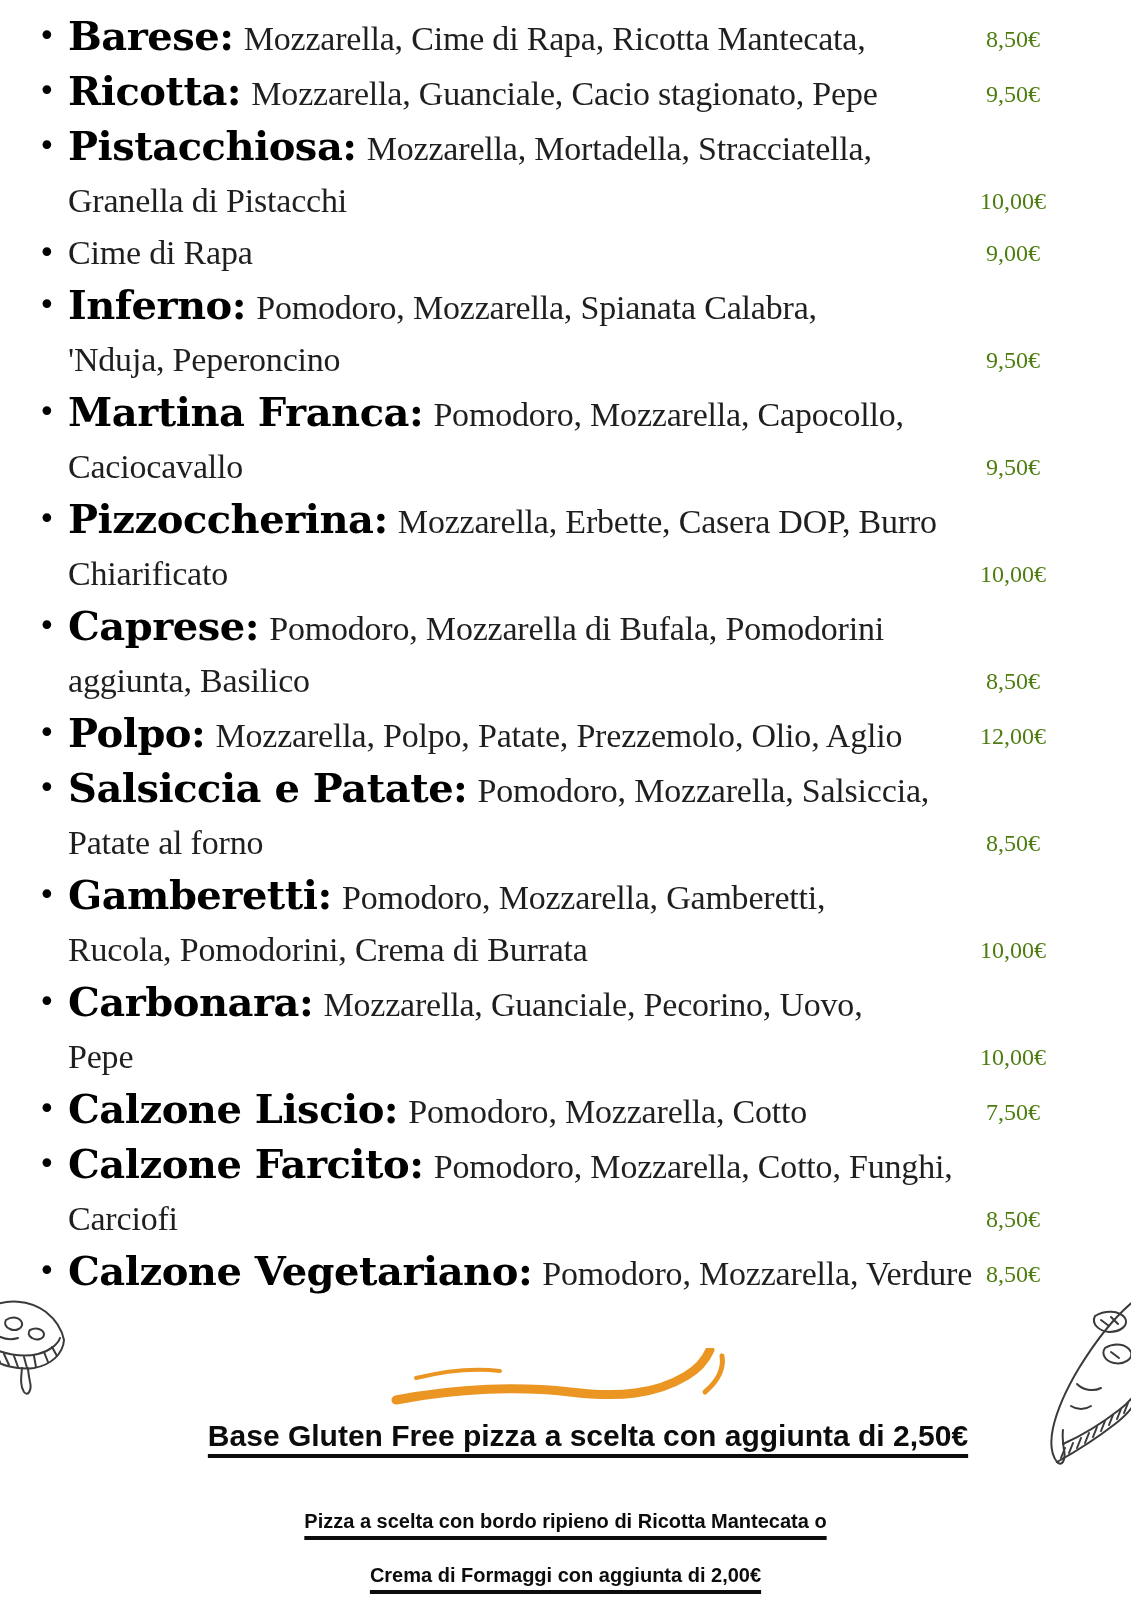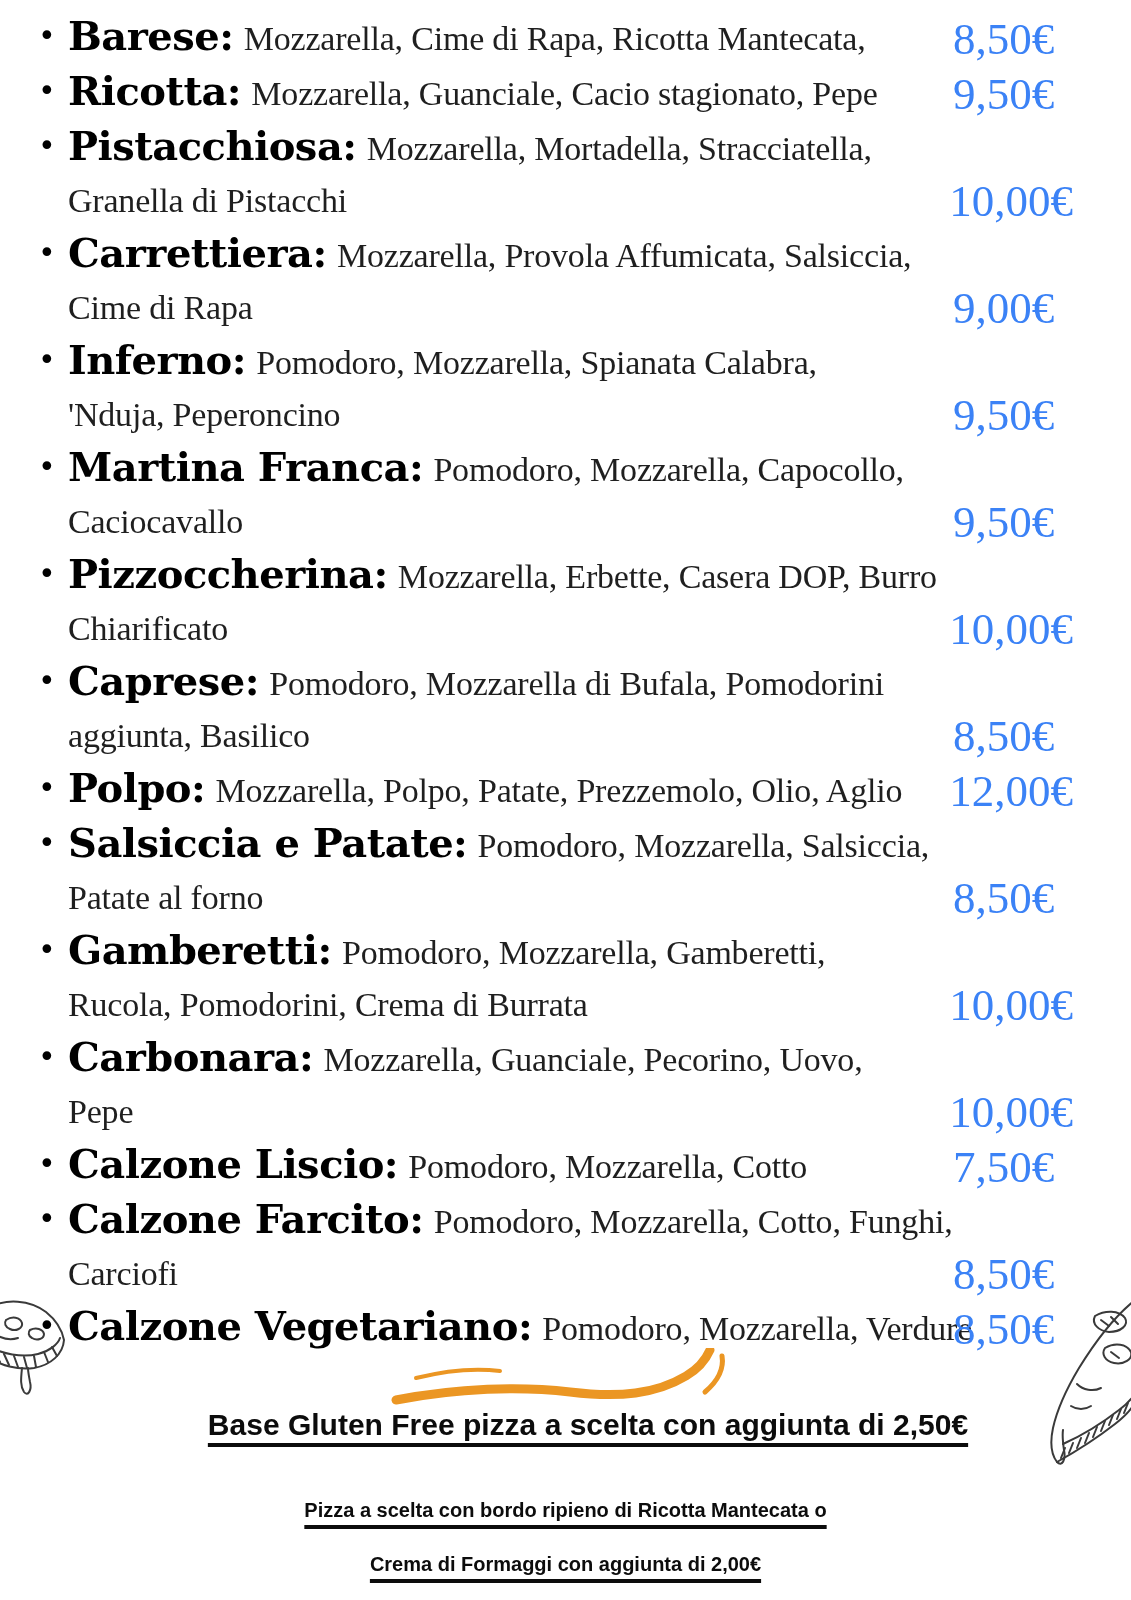--- a/index.html
+++ b/index.html
@@ -14,29 +14,29 @@
     font-family:"DejaVu Sans",sans-serif;
   }
   .body{flex:1 1 auto;min-width:0;}
   .line{white-space:nowrap;font-size:34px;line-height:52px;color:#1f1f1f;letter-spacing:-0.2px;}
   .iname{
     font-family:"DejaVu Serif",serif;font-weight:bold;font-size:40px;color:#000;
     letter-spacing:-0.5px;
   }
   .ing{margin-left:0.30em;}
   .price{
-    align-self:flex-end;flex:0 0 auto;min-width:120px;text-align:left;
-    font-size:45px;line-height:52px;color:#3b82f6;white-space:nowrap;
+    align-self:flex-end;flex:0 0 auto;min-width:120px;text-align:center;
+    font-size:24px;line-height:52px;color:#4d7c0f;white-space:nowrap;
   }
   .swoosh{position:absolute;left:388px;top:1348px;}
   .notes{
     position:absolute;left:0;right:0;top:1398px;text-align:center;
     font-family:"Liberation Sans",sans-serif;font-weight:bold;color:#0c0c0c;
   }
-  .note1{margin:5px;font-size:30px;line-height:44px;padding-left:45px;}
+  .note1{margin:16px;font-size:30px;line-height:44px;padding-left:45px;}
   .note2{margin:36px 0 0 0;font-size:20px;line-height:54px;}
   .u{
     text-decoration:underline;text-decoration-thickness:3.5px;text-underline-offset:8px;
   }
   .note2 .u{display:block;}
   .slice{position:absolute;}
   .slice-left{left:-8px;top:1290px;}
   .slice-right{right:-4px;top:1298px;}
 </style>
 </head>
@@ -67,21 +67,20 @@
       <div class="body">
         <div class="line"><span class="iname">Pistacchiosa:</span><span class="ing">Mozzarella, Mortadella, Stracciatella,</span></div>
         <div class="line l2">Granella di Pistacchi</div>
       </div>
       <span class="price">10,00€</span>
     </li>
 
     <li class="item">
       <span class="bullet">•</span>
       <div class="body">
-        <div class="line"><span class="iname">Carrettiera:</span><span class="ing">Mozzarella, Provola Affumicata, Salsiccia,</span></div>
         <div class="line l2">Cime di Rapa</div>
       </div>
       <span class="price">9,00€</span>
     </li>
 
     <li class="item">
       <span class="bullet">•</span>
       <div class="body">
         <div class="line"><span class="iname">Inferno:</span><span class="ing">Pomodoro, Mozzarella, Spianata Calabra,</span></div>
         <div class="line l2">'Nduja, Peperoncino</div>

